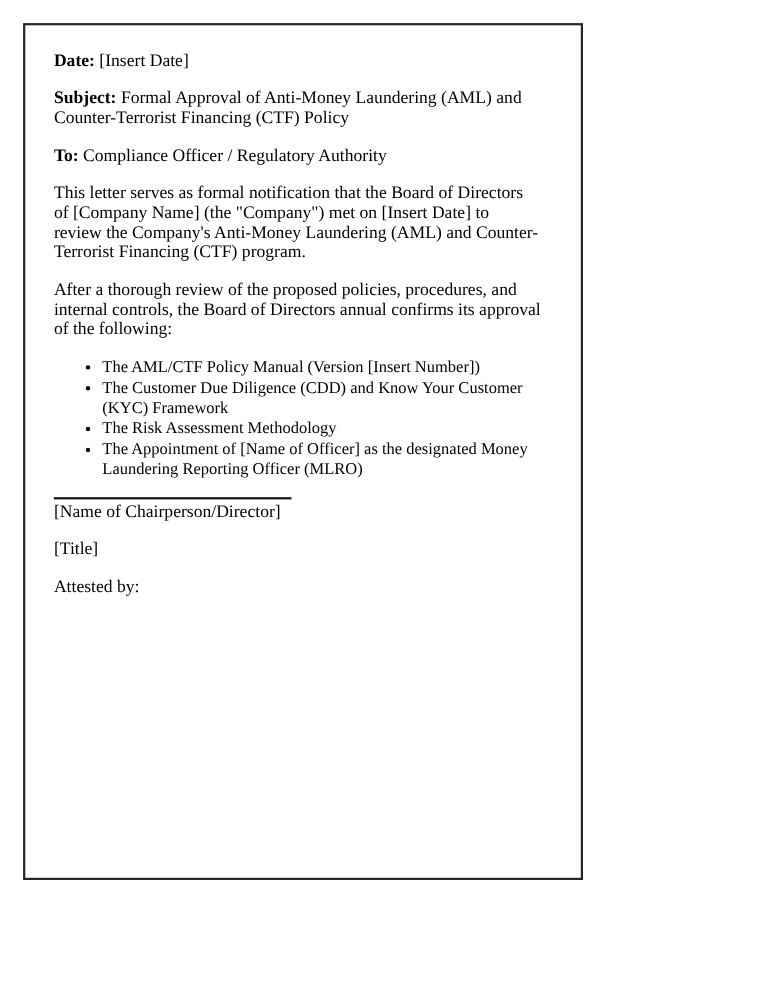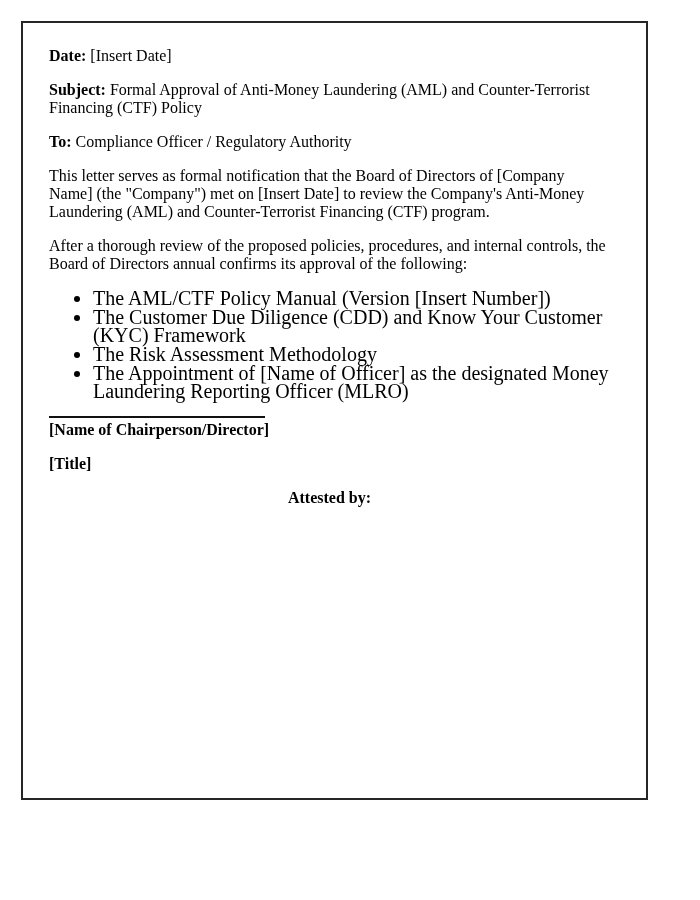--- a/index.html
+++ b/index.html
@@ -11,41 +11,41 @@
     width: 700px;
     height: 900px;
     position: relative;
     font-family: "Liberation Serif", "DejaVu Serif", serif;
     color: #000000;
   }
   .letter-frame {
     position: absolute;
     left: 21px;
     top: 21px;
-    width: 627px;
+    width: 509px;
     height: 779px;
     box-sizing: border-box;
     border: 2px solid #262626;
     padding: 24px 36px 20px 26px;
     background: #ffffff;
     overflow: hidden;
   }
   .letter-frame p {
     margin: 0 0 16px 0;
     font-size: 16px;
     line-height: 18px;
   }
   strong.lbl {
     font-weight: bold;
     margin-right: 0.25em;
   }
   ul.approval-list {
     margin: 0 0 16px 0;
     padding: 0 0 0 44px;
-    font-size: 20px;
+    font-size: 15px;
     line-height: 18px;
   }
   ul.approval-list li {
     margin: 0 0 1px 0;
     padding: 0;
   }
   .sig-block {
     margin-top: 4px;
   }
   .sig-rule {
@@ -54,28 +54,26 @@
     border-top: 2px solid #111111;
     margin: 0 0 3px 0;
   }
   .sig-rule.attest {
     margin-top: 30px;
   }
   .sig-line {
     font-size: 16px;
     line-height: 18px;
     margin: 0;
-    font-weight: bold;
   }
   .attested {
-    font-weight: bold;
+    font-weight: normal;
     font-size: 16px;
     line-height: 18px;
     margin: 16px 0 0 0;
-    text-align: center;
   }
 </style>
 </head>
 <body>
 
 <div class="letter-frame">
 
   <p><strong class="lbl">Date:</strong><span>[Insert Date]</span></p>
 
   <p><strong class="lbl">Subject:</strong><span>Formal Approval of Anti-Money Laundering (AML) and Counter-Terrorist Financing (CTF) Policy</span></p>

